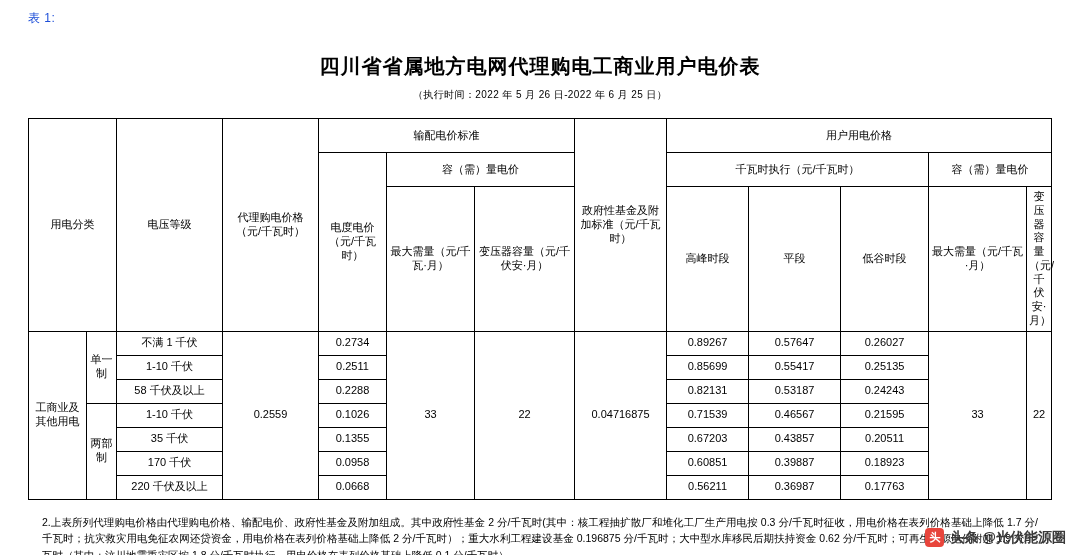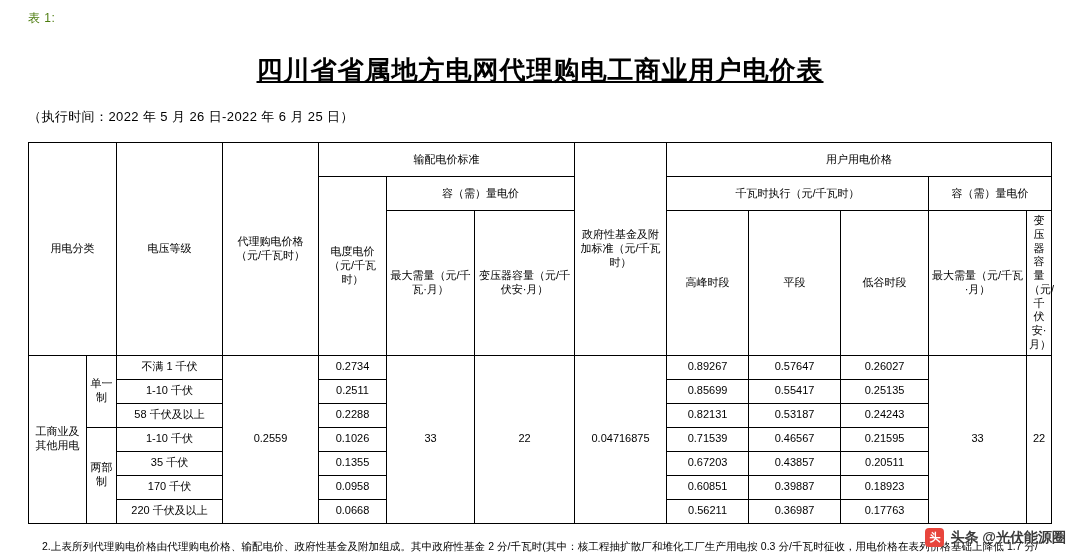--- a/index.html
+++ b/index.html
@@ -17,36 +17,35 @@
   }
   .page {
     position: relative;
     width: 1080px;
     height: 555px;
     box-sizing: border-box;
     padding: 8px 28px 0 28px;
   }
   .table-caption {
     font-size: 12px;
-    color: #4d7c0f;
+    color: #1d4ed8;
     margin: 2px 0 0 0;
     letter-spacing: 0.5px;
   }
   .doc-title {
     text-align: center;
-    font-size: 26px;
+    font-size: 20px;
     font-weight: bold;
     margin-top: 26px;
     letter-spacing: 1px;
-    text-decoration: underline;
   }
   .doc-subtitle {
-    text-align: left;
-    font-size: 13px;
-    margin-top: 20px;
+    text-align: center;
+    font-size: 10px;
+    margin-top: 8px;
     letter-spacing: 0.4px;
   }
   table.rate {
     border-collapse: collapse;
     width: 1024px;
     margin: 16px auto 0 auto;
     table-layout: fixed;
   }
   table.rate th, table.rate td {
     border: 1px solid #000;

